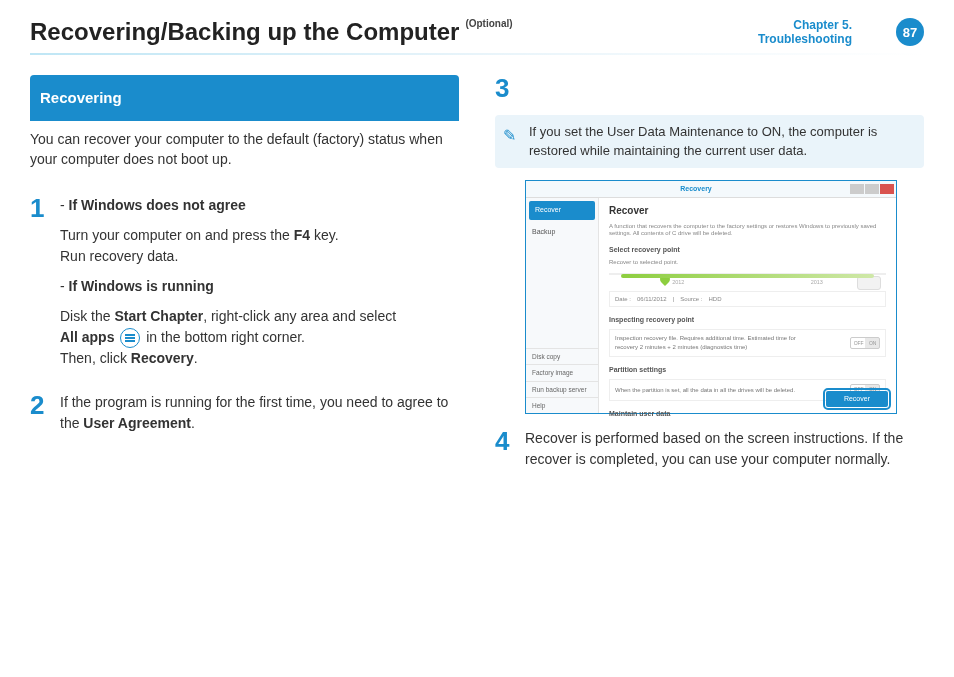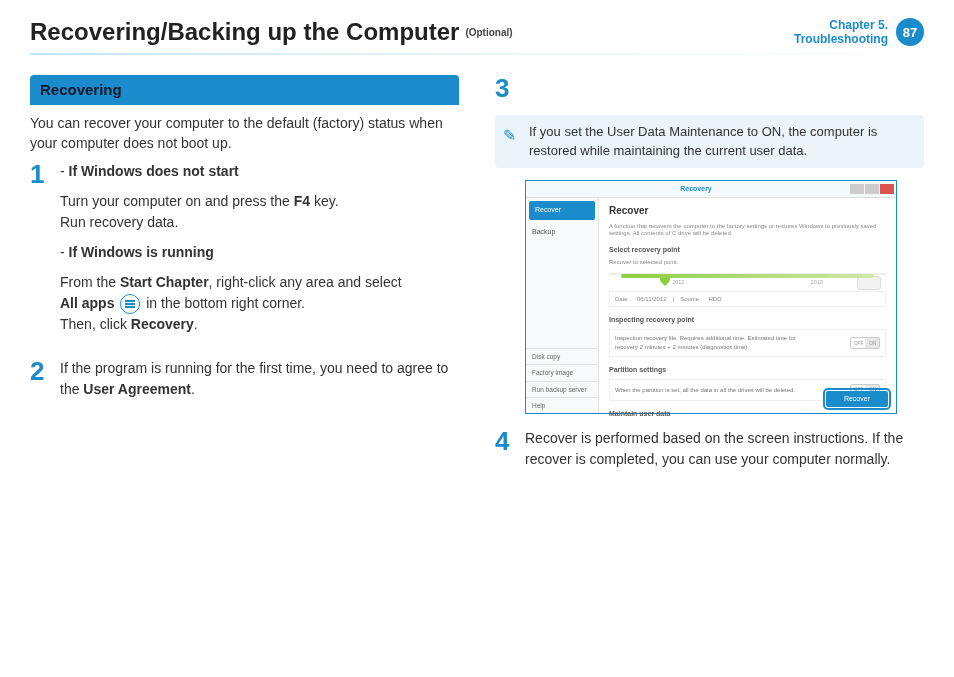--- a/index.html
+++ b/index.html
@@ -16,21 +16,21 @@
     padding: 18px 30px 20px 30px;
   }
   .header {
     display: flex;
     justify-content: space-between;
     align-items: flex-start;
     margin-bottom: 6px;
   }
   .title-wrap {
     display: flex;
-    align-items: center;
+    align-items: flex-start;
     gap: 6px;
   }
   .title {
     font-size: 24px;
     font-weight: 700;
     color: #222;
   }
   .title-suffix {
     font-size: 10px;
     font-weight: 700;
@@ -53,50 +53,51 @@
     background: #1a8ccc;
     color: #fff;
     border-radius: 50%;
     width: 28px;
     height: 28px;
     display: flex;
     align-items: center;
     justify-content: center;
     font-size: 13px;
     font-weight: 700;
+    margin-left: 36px;
   }
   .divider {
     height: 2px;
     background: linear-gradient(to right, #bfe6f5, #e8f4fa, #fff);
     margin-bottom: 20px;
   }
   .columns {
     display: flex;
     gap: 36px;
   }
   .col {
     flex: 1;
     font-size: 14px;
     line-height: 1.45;
     color: #333;
   }
   .section-header {
     background: #1a8ccc;
-    color: #0f172a;
+    color: #ffffff;
     font-weight: 700;
     font-size: 15px;
-    padding: 4px 10px;
+    padding: 12px 10px;
     border-radius: 4px 4px 0 0;
     display: inline-block;
     width: 100%;
     box-sizing: border-box;
     margin-bottom: 8px;
   }
   .intro {
-    margin-bottom: 8px;
+    margin-bottom: 26px;
   }
   .step {
     display: flex;
     gap: 10px;
     margin-bottom: 14px;
   }
   .step-num {
     color: #1a8ccc;
     font-size: 26px;
     font-weight: 700;
@@ -304,30 +305,30 @@
   <div class="columns">
 
     <div class="col">
       <div class="section-header">Recovering</div>
       <div class="intro">You can recover your computer to the default (factory) status when your computer does not boot up.</div>
 
       <div class="step">
         <div class="step-num">1</div>
         <div class="step-body">
           <div class="sub">
-            <span class="sub-dash">- </span><span class="sub-title">If Windows does not start</span>
+            <span class="sub-dash">- </span><span class="sub-title">If Windows does not agree</span>
             <div class="sub-text">
               <span>Turn your computer on and press the </span><span class="bold">F4</span><span> key.</span><br>
               <span>Run recovery data.</span>
             </div>
           </div>
           <div class="sub">
             <span class="sub-dash">- </span><span class="sub-title">If Windows is running</span>
             <div class="sub-text">
-              <span>From the </span><span class="bold">Start Chapter</span><span>, right-click any area and select</span><br>
+              <span>Disk the </span><span class="bold">Start Chapter</span><span>, right-click any area and select</span><br>
               <span class="bold">All apps</span>
               <span class="inline-icon">
                   <span></span>
                 </span>
               <span> in the bottom right corner.</span><br>
               <span>Then, click </span><span class="bold">Recovery</span><span>.</span>
             </div>
           </div>
         </div>
       </div>

